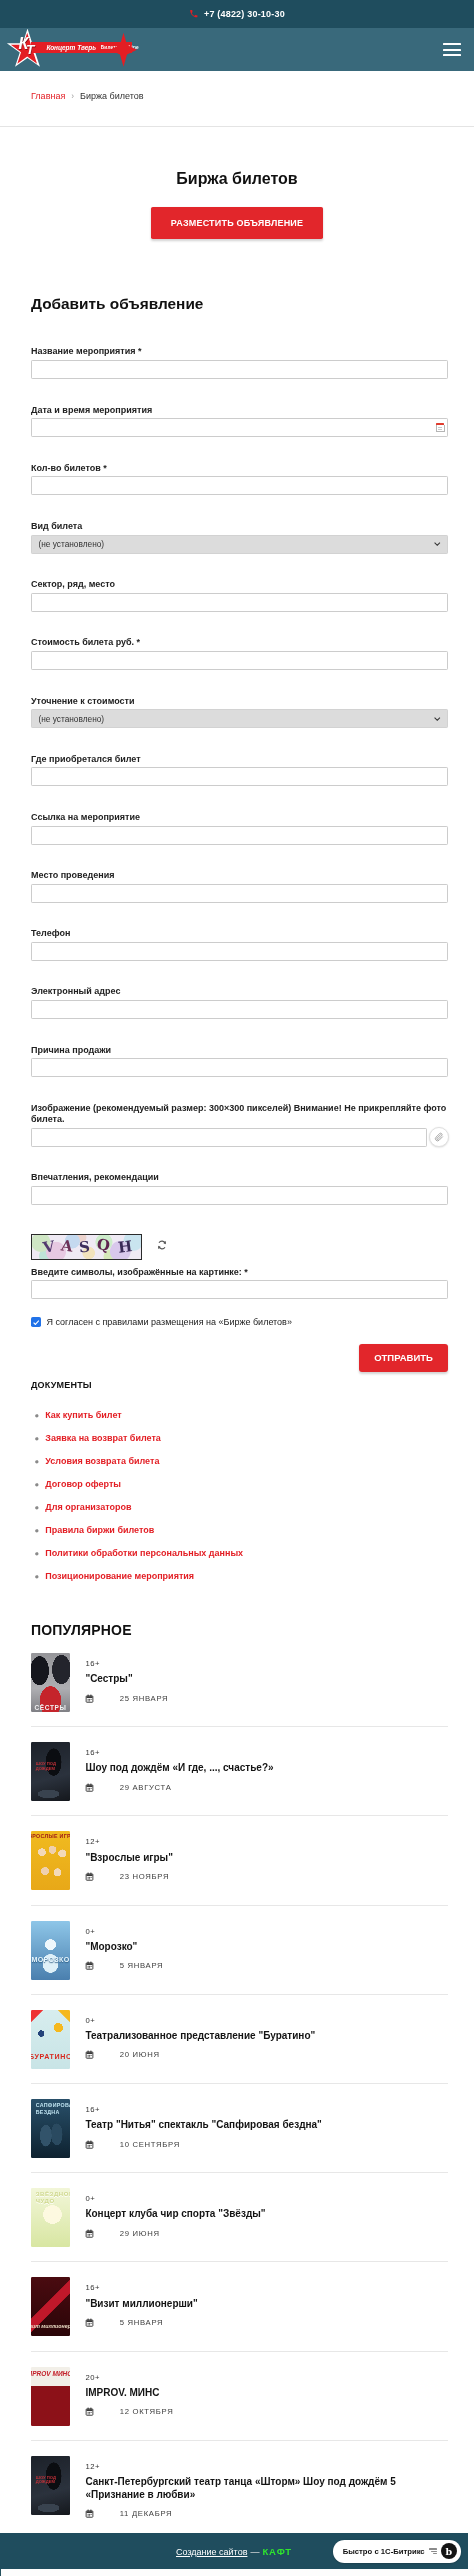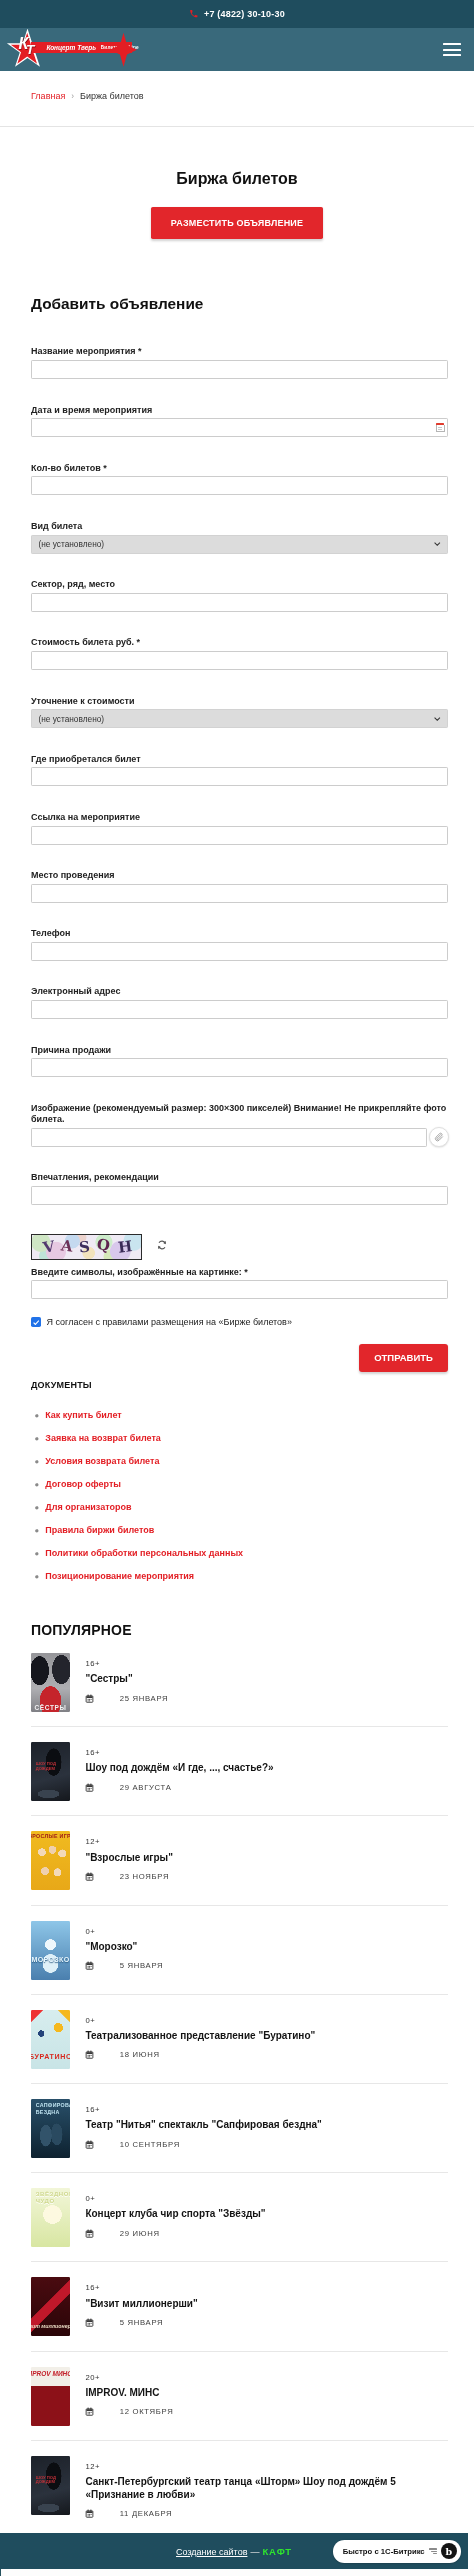--- a/index.html
+++ b/index.html
@@ -492,21 +492,21 @@
             <rect x="3" y="5" width="18" height="17" rx="2" fill="none" stroke="#333" stroke-width="2.4"></rect>
             <rect x="4" y="6" width="16" height="4.6" fill="#333"></rect>
             <rect x="7" y="1.5" width="2.6" height="5" fill="#333"></rect>
             <rect x="14.4" y="1.5" width="2.6" height="5" fill="#333"></rect>
             <rect x="7" y="13" width="2.6" height="2.6" fill="#333"></rect>
             <rect x="11" y="13" width="2.6" height="2.6" fill="#333"></rect>
             <rect x="15" y="13" width="2.6" height="2.6" fill="#333"></rect>
             <rect x="7" y="17" width="2.6" height="2.6" fill="#333"></rect>
             <rect x="11" y="17" width="2.6" height="2.6" fill="#333"></rect>
           </svg>
-        <span>18 ИЮНЯ</span>
+        <span>20 ИЮНЯ</span>
       </div>
     </div>
   </div>
 
   <div class="event">
     <div class="poster p6">
         <span class="cap">САПФИРОВАЯ БЕЗДНА</span>
       </div>
     <div class="einfo">
       <div class="age">16+</div>

